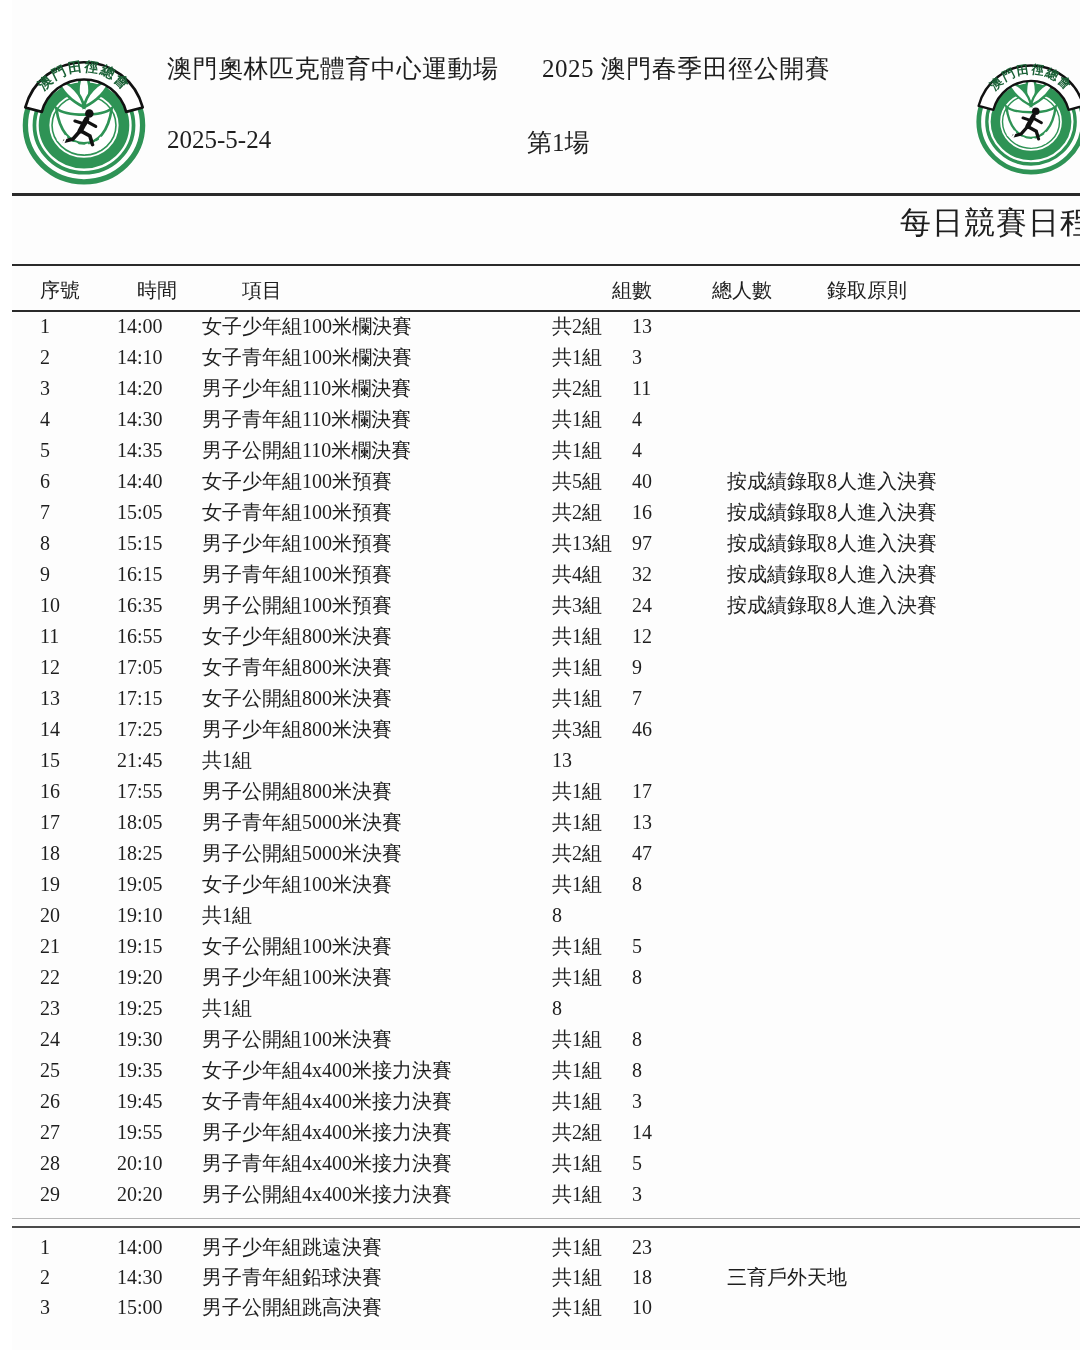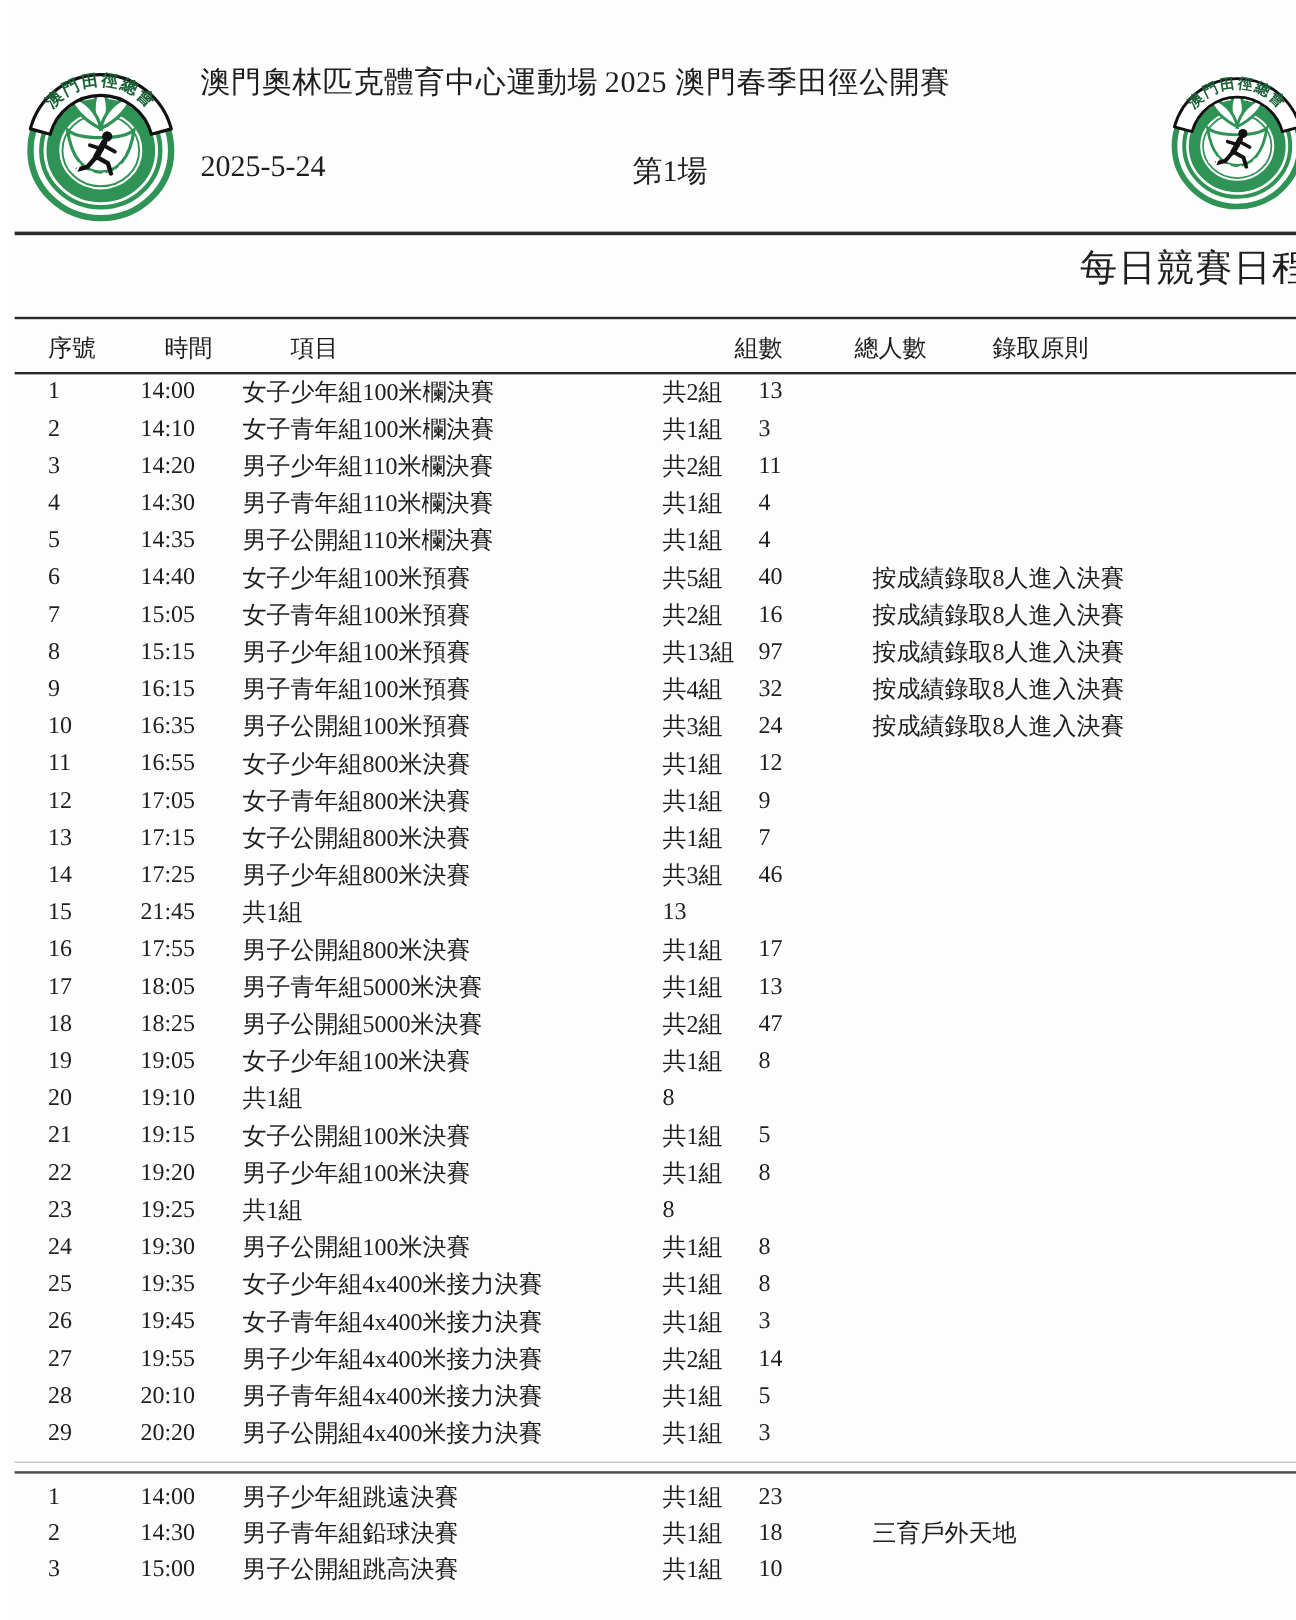--- a/index.html
+++ b/index.html
@@ -5,21 +5,21 @@
   html,body{margin:0;padding:0;background:#ffffff;}
   .page{
     position:relative;width:1080px;height:1350px;background:#fdfdfd;
     font-family:"Liberation Serif","DejaVu Serif",serif;color:#1e1e1e;overflow:hidden;margin-left:12px;
   }
   
   .logo{position:absolute;}
   .logo-left{left:8px;top:55px;width:128px;height:130px;}
   .logo-right{left:962px;top:57px;width:114px;height:120px;}
   .venue{position:absolute;left:155px;top:52px;font-size:25px;letter-spacing:0.5px;}
-  .comp{position:absolute;left:492px;top:52px;font-size:25px;letter-spacing:0.5px;}
+  .comp{position:absolute;left:530px;top:52px;font-size:25px;letter-spacing:0.5px;}
   .date{position:absolute;left:155px;top:126px;font-size:25px;}
   .session{position:absolute;left:515px;top:126px;font-size:25px;text-align:right;}
   
   .rule{position:absolute;left:0;width:1080px;background:#2a2a2a;}
   .rule-top{top:193px;height:3px;}
   .rule-under-title{top:264px;height:2px;}
   .rule-under-headers{top:310px;height:2px;}
   .rule-div-light{top:1218px;height:1px;background:#b8b8b8;}
   .rule-div-dark{top:1226px;height:2px;background:#4a4a4a;}
   

